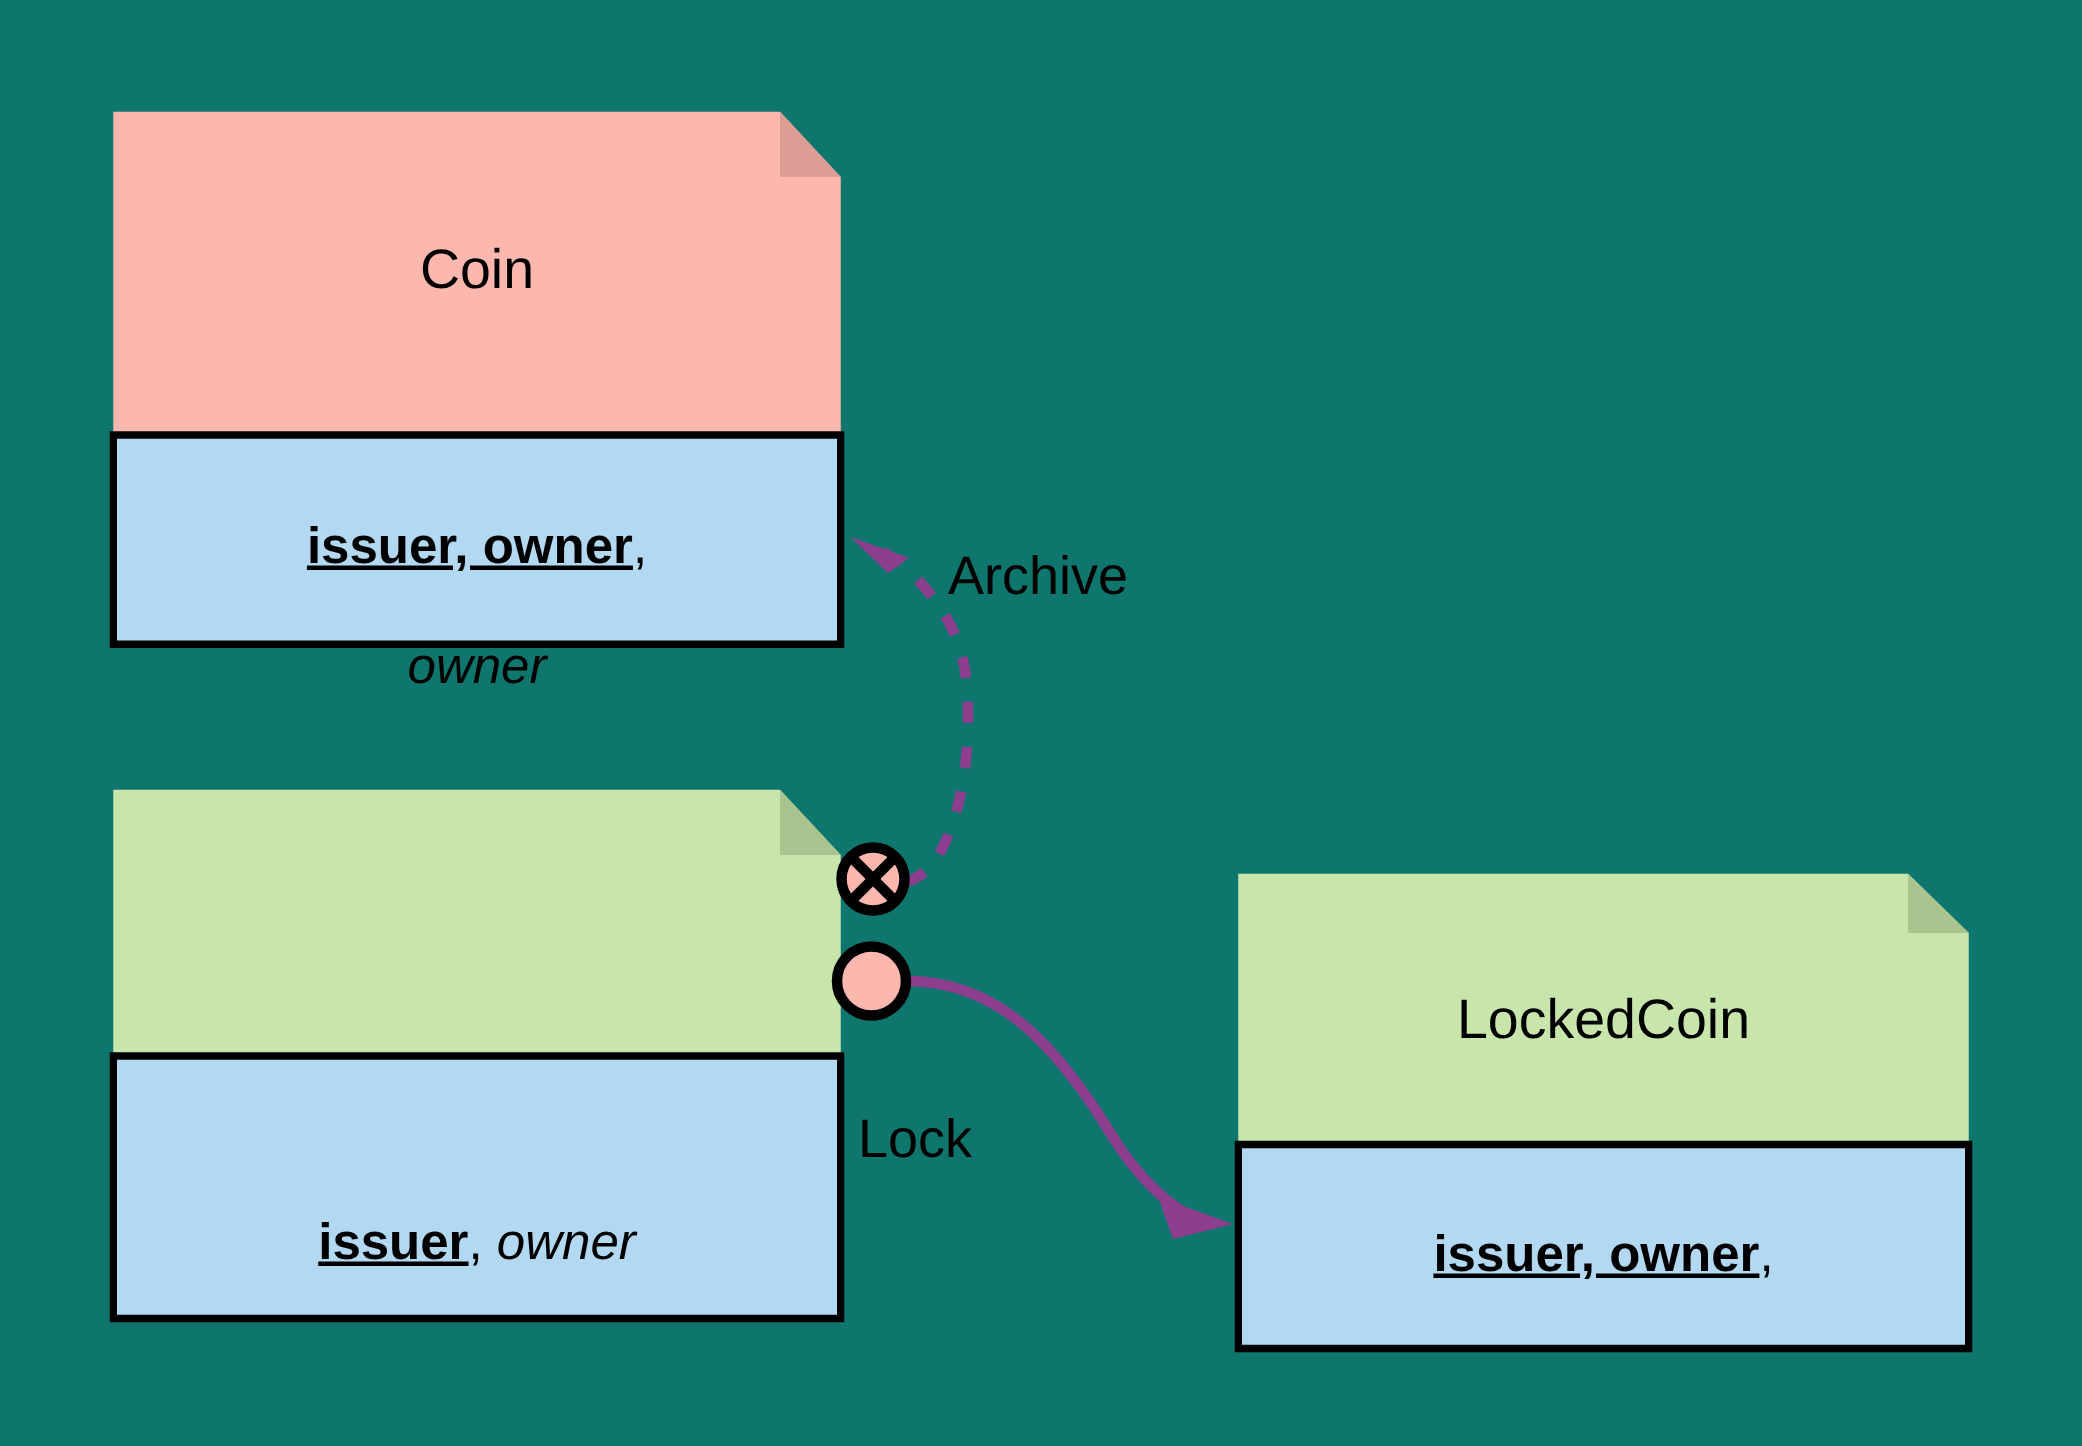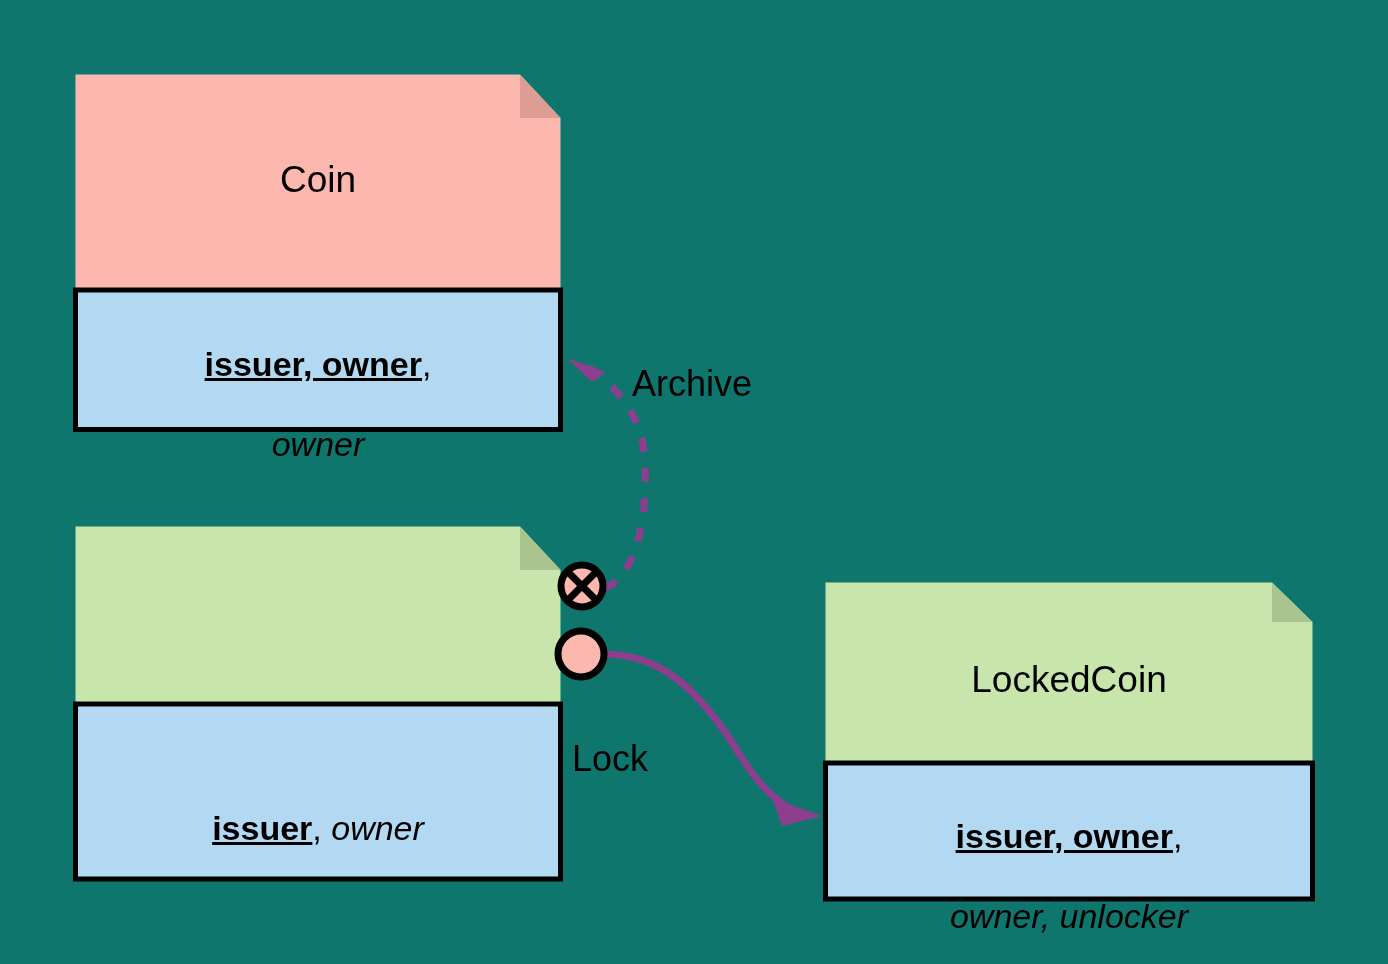--- a/index.html
+++ b/index.html
@@ -98,21 +98,20 @@
 
   <div class="node" style="left:823px; top:580px; width:492px; height:322px;">
     <svg width="492" height="322" viewBox="0 0 492 322" xmlns="http://www.w3.org/2000/svg">
       <path d="M2.5,2.5 L449,2.5 L489.5,42 L489.5,183 L2.5,183 Z" fill="#c8e6ac" stroke="#000000" stroke-width="0"></path>
       <path d="M449,2.5 L489.5,42 L449,42 Z" fill="#a9c48f"></path>
       <rect x="2.5" y="183" width="487" height="136" fill="#b3d9f2" stroke="#000000" stroke-width="5"></rect>
     </svg>
     <div class="node-title-text" style="left:0; top:78px; width:492px;">LockedCoin</div>
     <div class="node-attr-text" style="left:0; top:196px; width:492px;">
       <div><b>issuer, owner</b><span>,</span></div>
-      <div><i>owner, unlocker</i></div>
     </div>
   </div>
 
   <svg class="svg-layer" viewBox="0 0 1388 964" xmlns="http://www.w3.org/2000/svg">
 
     <g>
       <circle cx="582" cy="586" r="21" fill="#fcb8ae" stroke="#000000" stroke-width="7"></circle>
       <line x1="568" y1="572" x2="596" y2="600" stroke="#000000" stroke-width="7"></line>
       <line x1="596" y1="572" x2="568" y2="600" stroke="#000000" stroke-width="7"></line>
     </g>

